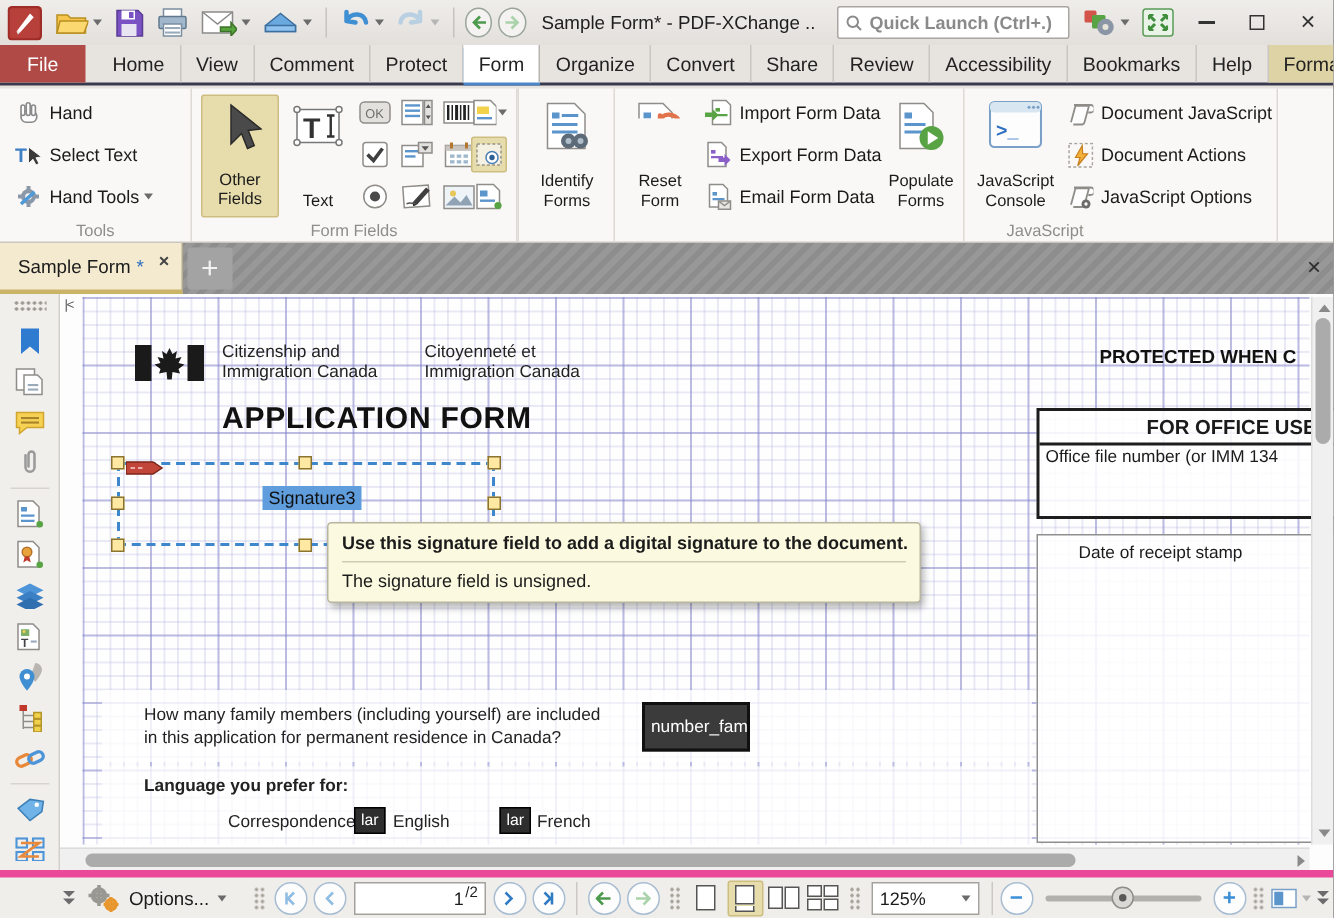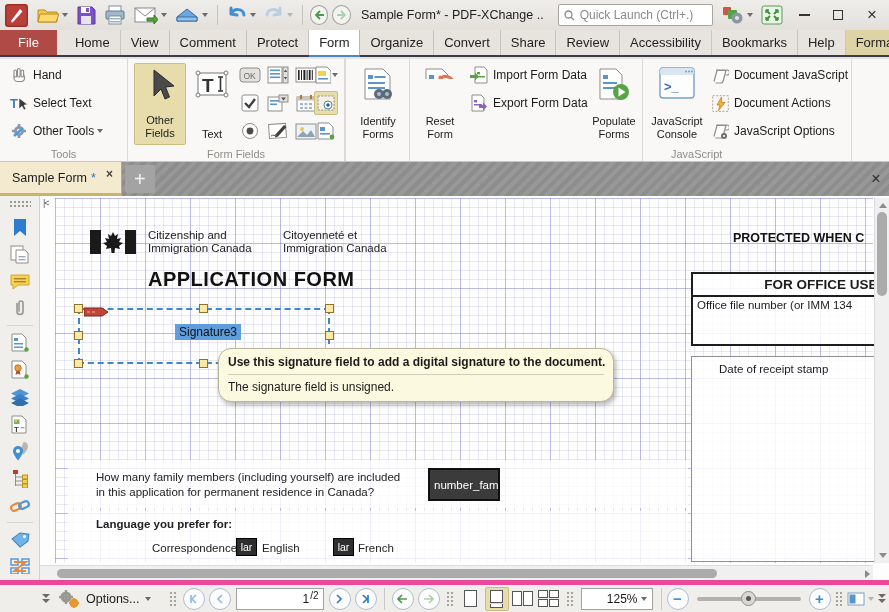--- a/index.html
+++ b/index.html
@@ -6,21 +6,21 @@
   *{box-sizing:border-box;font-family:"Liberation Sans",sans-serif;}
   .app{position:relative;width:889px;height:612px;background:#e7e4e0;overflow:hidden;color:#1b1b1b;font-size:12px;}
 
   
   .titlebar{position:absolute;left:0;top:0;width:100%;height:30px;background:linear-gradient(#efedea,#e3e0dc);display:flex;align-items:center;}
   .tb-btn{display:flex;align-items:center;height:26px;padding:0 3px;margin:0 1px;border-radius:2px;}
   .tb-sep{width:1px;height:20px;background:#c6c3be;margin:0 5px;}
   .chev-d{width:0;height:0;border-left:3.5px solid transparent;border-right:3.5px solid transparent;border-top:4px solid #6b6b6b;margin-left:3px;}
   .chev-d.dis{border-top-color:#b5b5b5;}
   .win-title{font-size:12.5px;color:#1e1e1e;margin:4px 8px;white-space:nowrap;}
-  .qlaunch{display:flex;align-items:center;width:168px;height:22px;background:#fff;border:1px solid #a9a6a1;border-radius:2px;padding:0 5px;color:#8a8a8a;margin-left:6px;}
+  .qlaunch{display:flex;align-items:center;width:168px;height:22px;background:#fff;border:1px solid #a9a6a1;border-radius:2px;padding:0 5px;color:#8a8a8a;margin-left:6px;font-weight:bold;}
   .qlaunch span{margin-left:5px;font-size:12px;}
   .circle-btn{width:20px;height:20px;border-radius:50%;border:1px solid #9aa49a;display:flex;align-items:center;justify-content:center;margin:0 2px;background:#f4f3f1;}
   .winctl{display:flex;align-items:center;margin-left:auto;}
   .winctl .wbtn{width:34px;height:26px;display:flex;align-items:center;justify-content:center;font-size:15px;color:#333;}
   .wc-min{width:11px;height:1.6px;background:#333;}
   .wc-max{width:10px;height:10px;border:1.6px solid #333;}
 
   
   .tabrow{position:absolute;left:0;top:30px;width:100%;height:27px;display:flex;align-items:stretch;background:#e7e4e0;border-bottom:2px solid #3a3a4e;}
   .rtab{display:flex;align-items:center;padding:0 10px;font-size:13px;color:#222;border-right:1px solid #c9c6c1;position:relative;}
@@ -64,21 +64,21 @@
       linear-gradient(to bottom, rgba(104,104,190,.38) 1px, transparent 1px);
     background-size:9px 9px,9px 9px,45px 45px,45px 45px;}
   .collapse-mark{position:absolute;left:3px;top:2px;font-size:9px;color:#555;letter-spacing:-1px;}
 
   .doc-text{position:absolute;white-space:nowrap;}
   .white-row{position:absolute;background:rgba(255,255,255,.78);}
 
   .sigfield{position:absolute;left:38px;top:112px;width:252px;height:56px;border:2px dashed #3f87cc;}
   .handle{position:absolute;width:9px;height:9px;background:#ffe9a2;border:1px solid #8a7430;}
   .sig-label{position:absolute;left:135px;top:128px;background:#5f9ddd;color:#101010;padding:1px 4px;font-size:12px;}
-  .tooltip{position:absolute;left:178px;top:152px;width:396px;background:#fbf9df;border:1px solid #b9b6a0;border-radius:13px;box-shadow:2px 3px 5px rgba(0,0,0,.28);padding:6px 9px 7px 9px;font-size:12px;z-index:6;}
+  .tooltip{position:absolute;left:178px;top:152px;width:396px;background:#fbf9df;border:1px solid #b9b6a0;border-radius:3px;box-shadow:2px 3px 5px rgba(0,0,0,.28);padding:6px 9px 7px 9px;font-size:12px;z-index:6;}
   .tooltip .tt1{font-weight:bold;padding-bottom:5px;border-bottom:1px solid #cfccb4;margin-bottom:5px;white-space:nowrap;}
 
   .officebox{position:absolute;left:651px;top:76px;width:260px;height:74px;border:2px solid #1d1d1d;background:rgba(255,255,255,.85);}
   .officebox .obhead{border-bottom:2px solid #1d1d1d;font-weight:bold;font-size:13.5px;text-align:center;padding:3px 0;}
   .officebox .obline{font-size:11.5px;padding:2px 4px;white-space:nowrap;}
   .datebox{position:absolute;left:651px;top:160px;width:260px;height:206px;border:1px solid #8f8f8f;background:rgba(255,255,255,.85);}
   .datebox span{position:absolute;left:27px;top:6px;font-size:11.5px;white-space:nowrap;}
 
   .numfield{position:absolute;left:388px;top:272px;width:72px;height:33px;border:2px solid #101010;background:#3b3b3b;color:#fff;font-size:11.5px;display:flex;align-items:center;padding-left:4px;overflow:hidden;}
   .larbox{position:absolute;width:21px;height:18px;background:#2e2e2e;border:1px solid #000;color:#fff;font-size:10.5px;display:flex;align-items:center;justify-content:center;}
@@ -96,21 +96,21 @@
   
   .statusbar{position:absolute;left:0;bottom:0;width:100%;height:32px;background:#f0eeeb;border-top:5px solid #ec4899;display:flex;align-items:center;}
   .st-grip{width:8px;height:16px;margin:0 4px;background-image:radial-gradient(#a5a29a 1px, transparent 1.2px);background-size:4px 4px;}
   .st-sep{width:1px;height:22px;background:#ccc9c4;margin:0 5px;}
   .navc{width:22px;height:22px;border-radius:50%;border:1px solid #a8bdd2;background:#fdfdfd;display:flex;align-items:center;justify-content:center;margin:0 2px;}
   .pagebox{width:88px;height:22px;background:#fff;border:1px solid #a5a29d;display:flex;align-items:center;justify-content:flex-end;padding-right:4px;margin:0 3px;font-size:12px;}
   .pagebox .ptotal{font-size:10px;margin-left:1px;transform:translateY(-3px);}
   .laybtn{width:24px;height:24px;display:flex;align-items:center;justify-content:center;border-radius:2px;margin:0 1px;}
   .laybtn.sel{background:#e7dcab;border:1px solid #cdbd81;}
   .pg{border:1.4px solid #555;background:#fff;}
-  .zoomsel{width:72px;height:22px;background:#fff;border:1px solid #a5a29d;display:flex;align-items:center;padding:0 5px;margin:0 3px;text-align:right;}
+  .zoomsel{width:72px;height:22px;background:#fff;border:1px solid #a5a29d;display:flex;align-items:center;padding:0 5px;margin:0 3px;}
   .zoomsel .zl{flex:1;font-size:12px;}
   .zbtn{width:22px;height:22px;border-radius:50%;border:1px solid #a8bdd2;background:#fdfdfd;color:#3a8fd6;font-size:15px;font-weight:bold;display:flex;align-items:center;justify-content:center;line-height:1;}
   .ztrack{width:104px;height:4px;background:#b3b1ad;border-radius:2px;margin:0 8px;position:relative;}
   .zhandle{position:absolute;left:44px;top:-6px;width:15px;height:15px;border-radius:50%;background:#dad8d4;border:1px solid #8f8d89;display:flex;align-items:center;justify-content:center;}
   .zhandle::after{content:"";width:5px;height:5px;border-radius:50%;background:#5a5856;}
   .dbl-chev{display:flex;flex-direction:column;align-items:center;margin:0 6px;}
   .dbl-chev i{width:0;height:0;border-left:4px solid transparent;border-right:4px solid transparent;border-top:4.5px solid #6b6b6b;margin:0.5px 0;}
   svg{display:block;}
 </style>
 </head>
@@ -271,21 +271,21 @@
       <div class="rowbtn" style="left:10px;top:60px;">
         <span class="ric">
           <svg width="17" height="17">
               <circle cx="8" cy="8" r="5" fill="#8b98a8"></circle>
               <rect x="6.7" y="1" width="2.6" height="14" fill="#8b98a8"></rect>
               <rect x="1" y="6.7" width="14" height="2.6" fill="#8b98a8"></rect>
               <circle cx="8" cy="8" r="2.2" fill="#f4f4f4"></circle>
               <path d="M3 13 L12 5" stroke="#4f9ad8" stroke-width="2.4"></path>
             </svg>
         </span>
-          <span>Other Tools</span>
+          <span>Hand Tools</span>
         <span class="chev-d"></span>
       </div>
       <div class="rgroup-label">Tools</div>
     </div>
 
     <div class="rgroup" style="left:128px;width:217px;">
       <div class="bigbtn sel" style="left:6px;">
         <svg width="30" height="36">
             <path d="M9 2 L9 28 L16 21 L20 31 L24.5 29 L20.5 19 L29 18 Z" fill="#4a4a4a" stroke="#2a2a2a"></path>
           </svg>
@@ -458,20 +458,32 @@
         <span class="ric">
           <svg width="18" height="18">
               <path d="M2 1 h9 l3 3 v13 H2 Z" fill="#fff" stroke="#8f8d89"></path>
               <rect x="4" y="6" width="3" height="2.4" fill="#8a5fc8"></rect>
               <rect x="4" y="10" width="8" height="1.5" fill="#8a5fc8"></rect>
               <path d="M9 11 h4 v-2.4 l4 4 -4 4 V14 H9 Z" fill="#8a5fc8"></path>
             </svg>
         </span>
           <span>Export Form Data</span>
       </div>
+      <div class="rowbtn" style="left:60px;top:60px;">
+        <span class="ric">
+          <svg width="18" height="18">
+              <path d="M3 1 h9 l3 3 v12 H3 Z" fill="#fff" stroke="#8f8d89"></path>
+              <rect x="5" y="6" width="3" height="2.4" fill="#5b95cc"></rect>
+              <rect x="5" y="10" width="8" height="1.5" fill="#5b95cc"></rect>
+              <rect x="9" y="12" width="8" height="5.5" fill="#e8e6e2" stroke="#8f8d89"></rect>
+              <path d="M9 12 l4 3 4-3" fill="none" stroke="#8f8d89"></path>
+            </svg>
+        </span>
+          <span>Email Form Data</span>
+      </div>
       <div class="bigbtn" style="left:178px;width:52px;">
         <svg width="34" height="34">
             <path d="M3 2 h16 l6 6 v24 H3 Z" fill="#fff" stroke="#8f8d89"></path>
             <rect x="6" y="8" width="5" height="4" fill="#5b95cc"></rect>
             <rect x="6" y="15" width="14" height="2" fill="#5b95cc"></rect>
             <rect x="6" y="20" width="14" height="2" fill="#5b95cc"></rect>
             <circle cx="24" cy="25" r="8" fill="#58a445"></circle>
             <path d="M21.5 20.5 l7 4.5 -7 4.5 Z" fill="#fff"></path>
           </svg>
         <span class="bb-label"><span>Populate</span><br><span>Forms</span></span>

